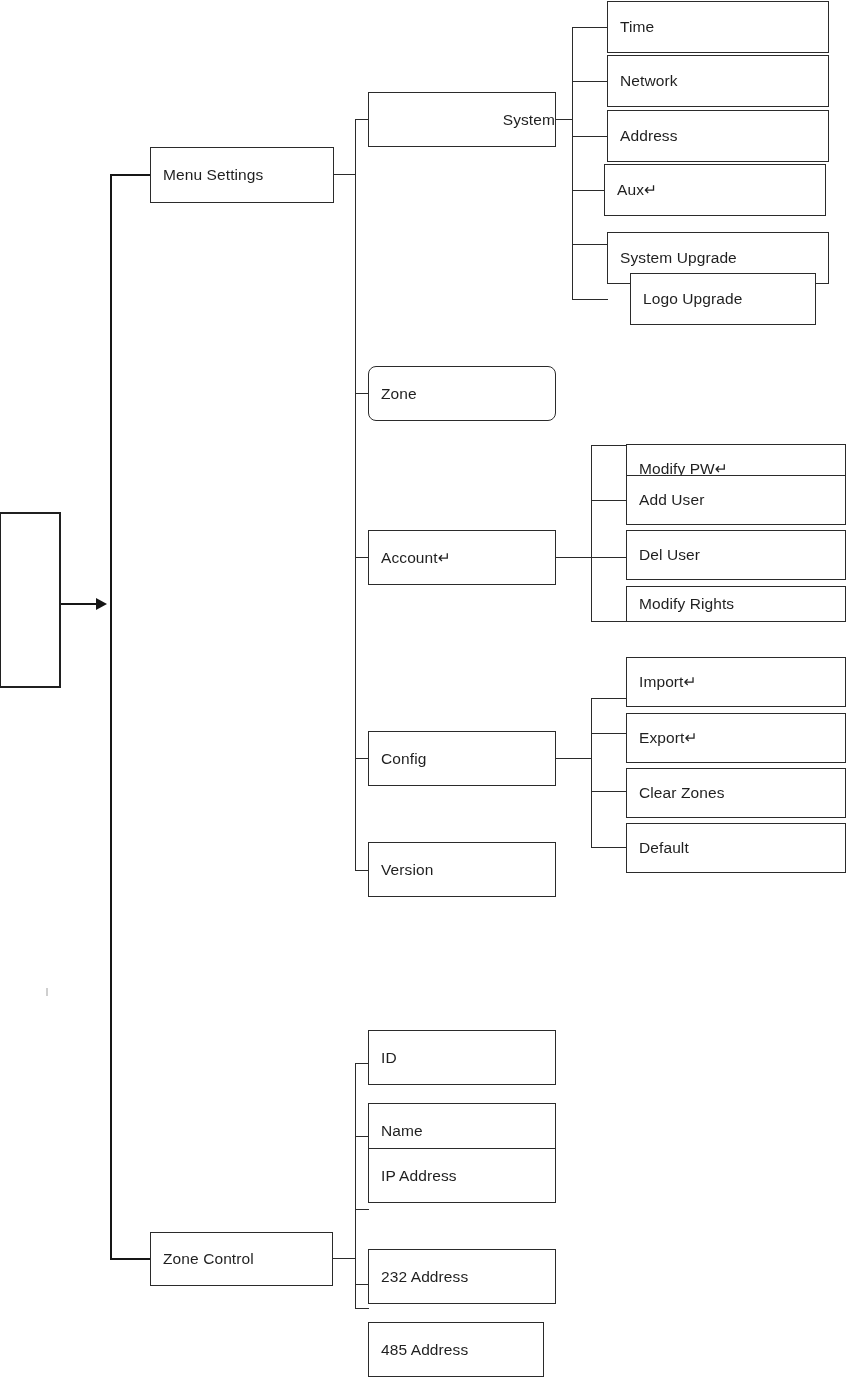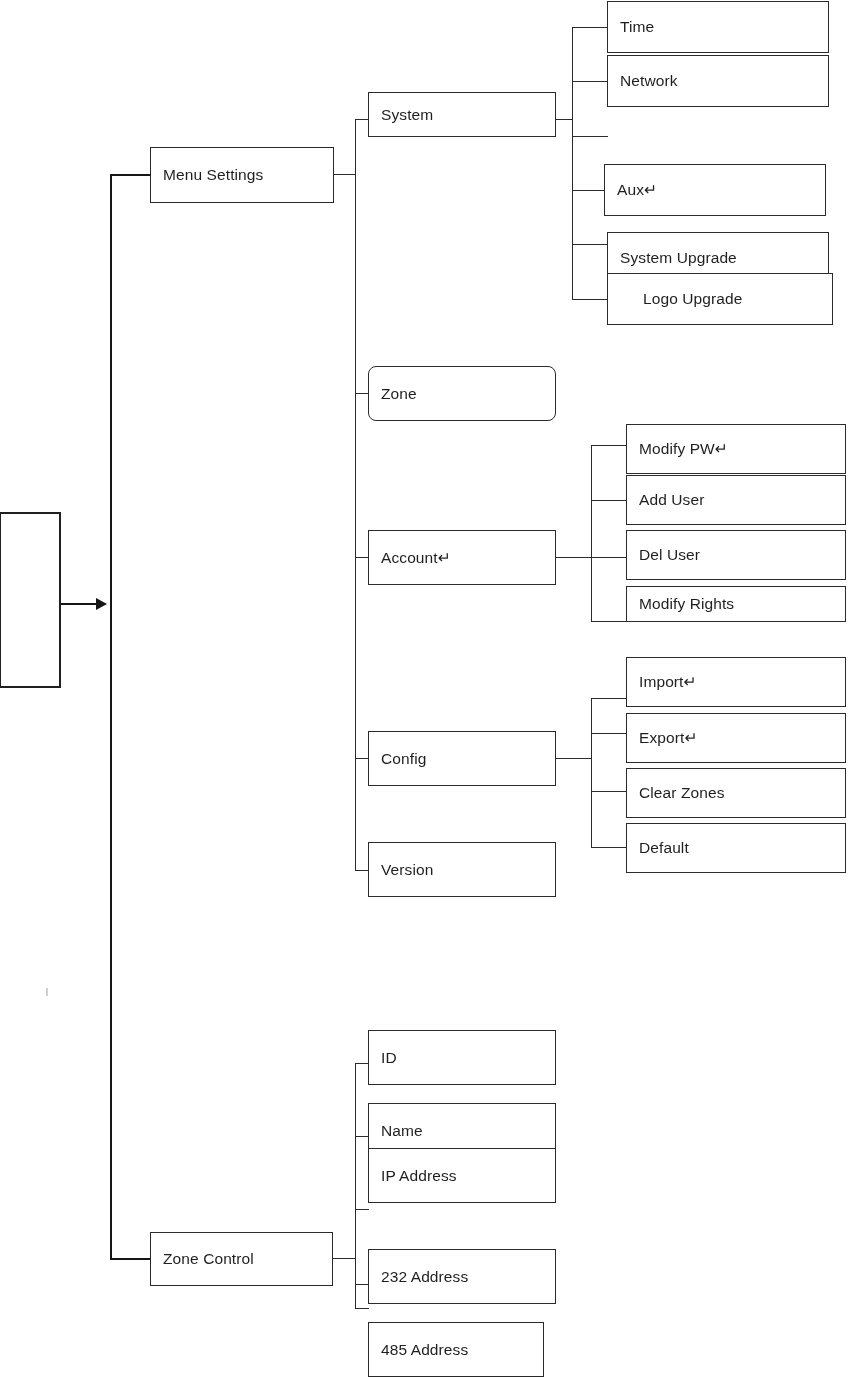--- a/index.html
+++ b/index.html
@@ -103,67 +103,70 @@
 
   <div class="line h" style="left:334px; top:174px; width:22px;"></div>
   <div class="line v" style="left:355px; top:119px; height:752px;"></div>
 
   <div class="line h" style="left:355px; top:119px; width:14px;"></div>
   <div class="line h" style="left:355px; top:393px; width:14px;"></div>
   <div class="line h" style="left:355px; top:557px; width:14px;"></div>
   <div class="line h" style="left:355px; top:758px; width:14px;"></div>
   <div class="line h" style="left:355px; top:870px; width:14px;"></div>
 
-  <div class="node" style="left:368px; top:92px; width:188px; height:45px;">
+  <div class="node" style="left:368px; top:92px; width:188px; height:55px;justify-content:flex-end;">
     <span class="label">System</span>
   </div>
 
   <div class="line h" style="left:556px; top:119px; width:17px;"></div>
   <div class="line v" style="left:572px; top:27px; height:272px;"></div>
 
   <div class="line h" style="left:572px; top:27px; width:36px;"></div>
   <div class="line h" style="left:572px; top:81px; width:36px;"></div>
   <div class="line h" style="left:572px; top:136px; width:36px;"></div>
   <div class="line h" style="left:572px; top:190px; width:36px;"></div>
   <div class="line h" style="left:572px; top:244px; width:36px;"></div>
   <div class="line h" style="left:572px; top:299px; width:36px;"></div>
 
   <div class="node" style="left:607px; top:1px; width:222px; height:52px;">
     <span class="label">Time</span>
   </div>
   <div class="node" style="left:607px; top:55px; width:222px; height:52px;">
     <span class="label">Network</span>
   </div>
+  <div class="node" style="left:607px; top:110px; width:222px; height:52px;">
+    <span class="label">Address</span>
+  </div>
   <div class="node" style="left:604px; top:164px; width:222px; height:52px;text-align:center;">
     <span class="label">Aux↵</span>
   </div>
   <div class="node" style="left:607px; top:218px; width:222px; height:52px;margin-top:14px;">
     <span class="label">System Upgrade</span>
   </div>
-  <div class="node" style="left:607px; top:273px; width:226px; height:52px;padding-left:23px;">
+  <div class="node" style="left:630px; top:273px; width:186px; height:52px;">
     <span class="label">Logo Upgrade</span>
   </div>
 
   <div class="node" style="left:368px; top:366px; width:188px; height:55px;border-radius:8px;">
     <span class="label">Zone</span>
   </div>
 
   <div class="node" style="left:368px; top:530px; width:188px; height:55px;">
     <span class="label">Account↵</span>
   </div>
 
   <div class="line h" style="left:556px; top:557px; width:36px;"></div>
   <div class="line v" style="left:591px; top:445px; height:176px;"></div>
 
   <div class="line h" style="left:591px; top:445px; width:36px;"></div>
   <div class="line h" style="left:591px; top:500px; width:36px;"></div>
   <div class="line h" style="left:591px; top:557px; width:36px;"></div>
   <div class="line h" style="left:591px; top:621px; width:36px;"></div>
 
-  <div class="node" style="left:626px; top:424px; width:220px; height:50px;">
+  <div class="node" style="left:626px; top:444px; width:220px; height:50px;">
     <span class="label">Modify PW↵</span>
   </div>
   <div class="node" style="left:626px; top:475px; width:220px; height:50px;">
     <span class="label">Add User</span>
   </div>
   <div class="node" style="left:626px; top:530px; width:220px; height:50px;">
     <span class="label">Del User</span>
   </div>
   <div class="node" style="left:626px; top:586px; width:220px; height:36px;">
     <span class="label">Modify Rights</span>

